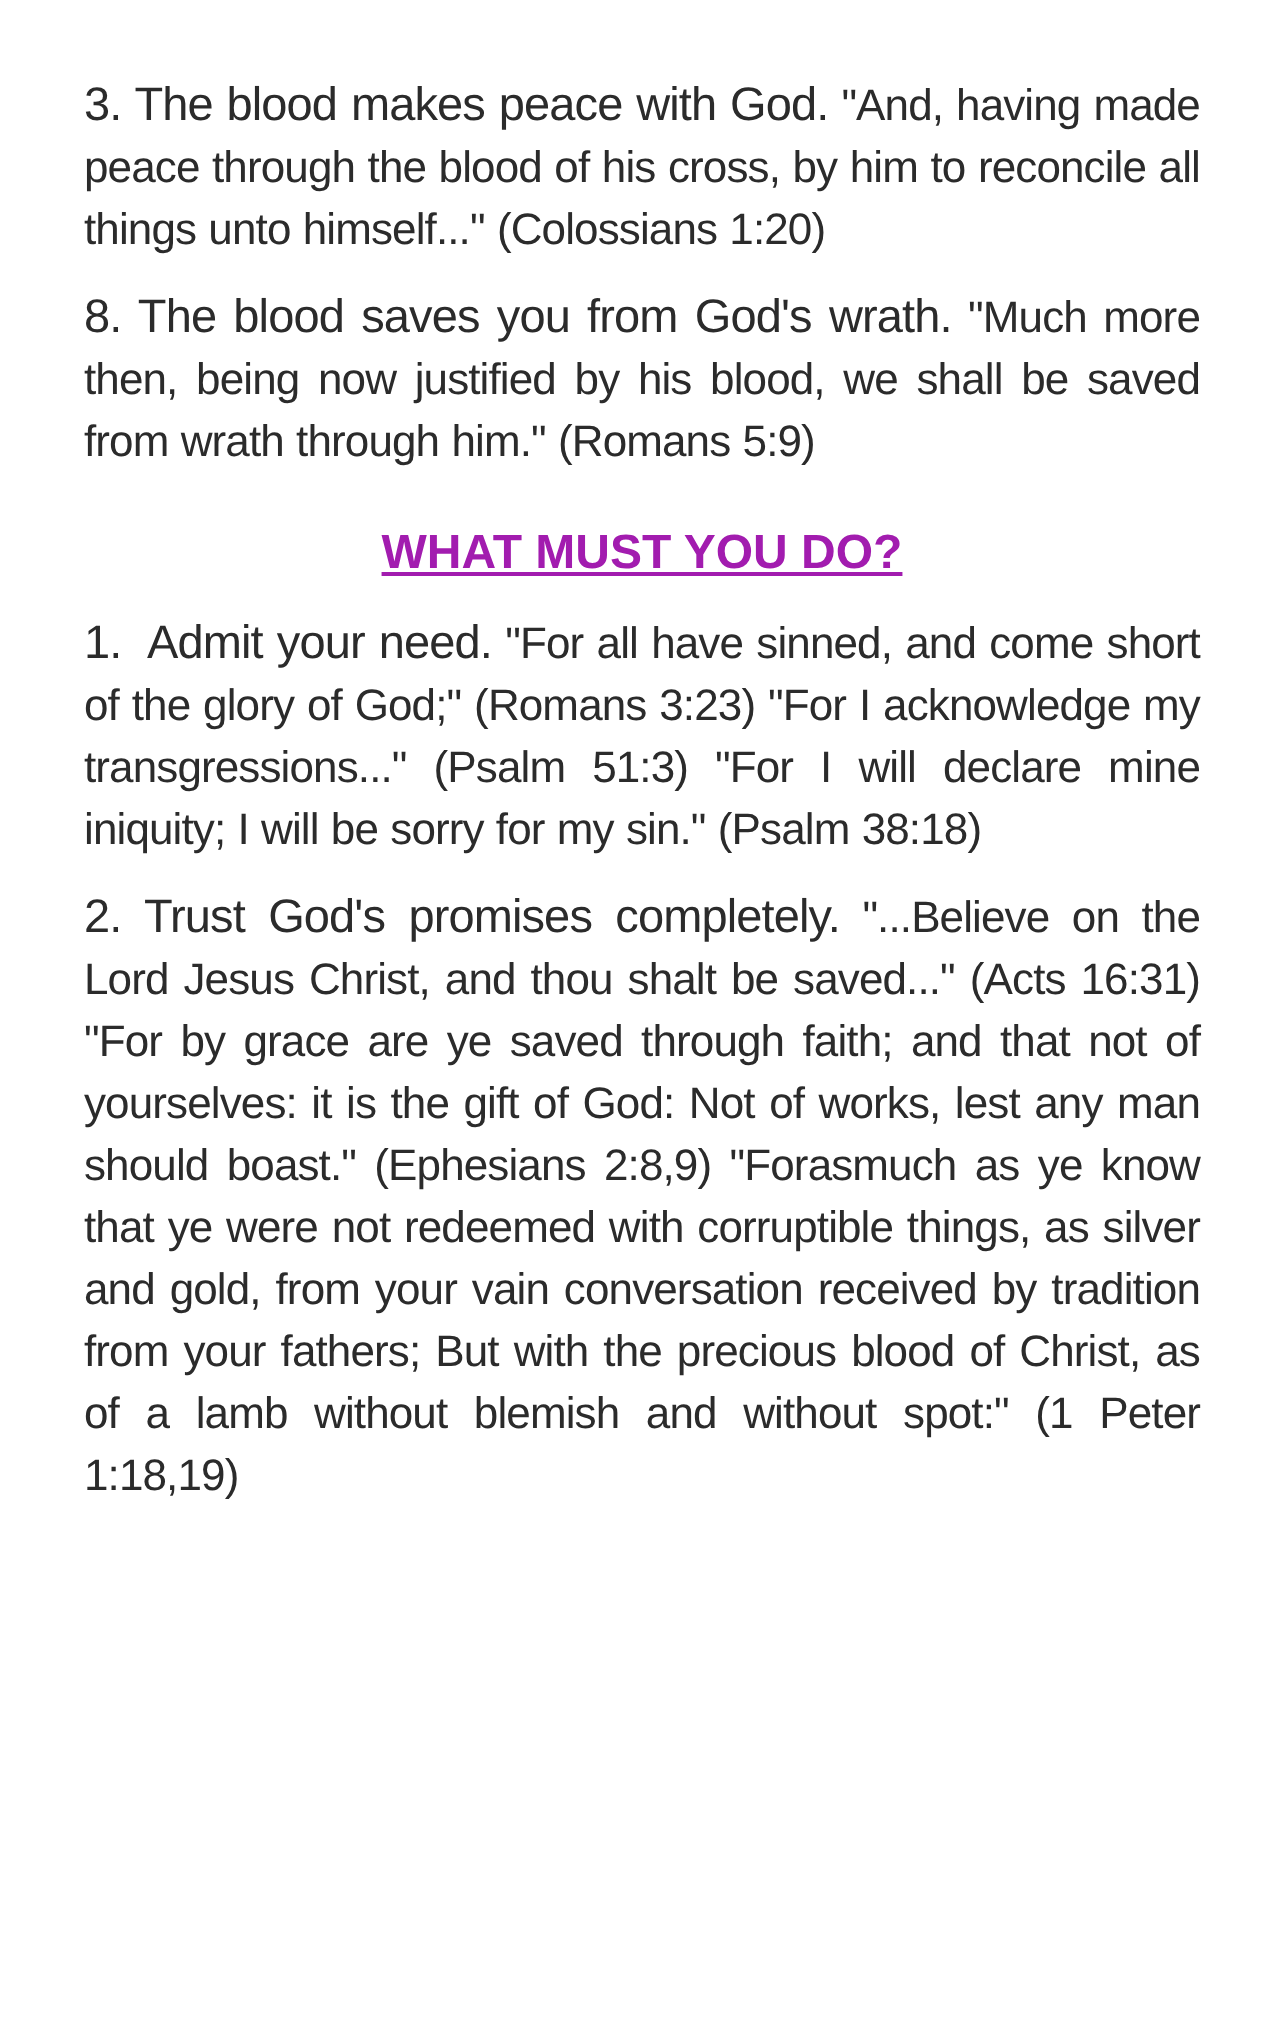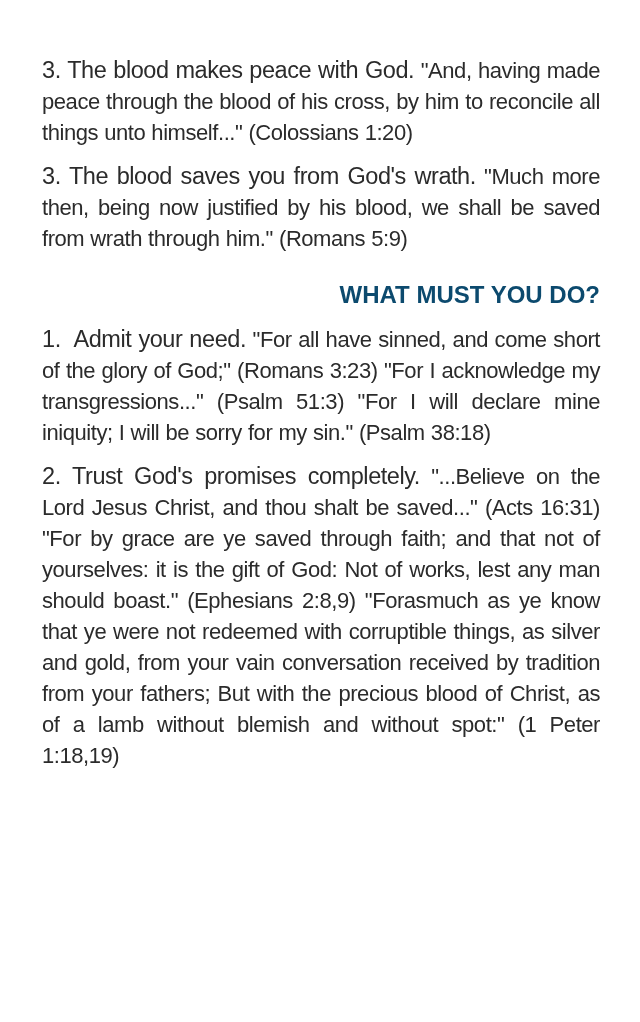--- a/index.html
+++ b/index.html
@@ -6,21 +6,21 @@
   body {
     width: 640px;
     height: 1022px;
     background: #ffffff;
     overflow: hidden;
   }
   .page {
     box-sizing: border-box;
     width: 640px;
     height: 1022px;
-    padding: 55px 40px 0 42px;
+    padding: 37px 40px 0 42px;
     background: #ffffff;
   }
   .text-column {
     width: 100%;
   }
   .point {
     margin: 0 0 13px 0;
     font-family: "Liberation Sans", sans-serif;
     font-size: 22px;
     line-height: 31px;
@@ -32,29 +32,30 @@
   }
   .point .lead {
     font-size: 23.5px;
   }
   .section-heading {
     margin: 25px 0 14px 0;
     font-family: "Liberation Sans", sans-serif;
     font-weight: bold;
     font-size: 24px;
     line-height: 31px;
-    color: #0c4a6e;
-    text-align: right;
+    color: #a21caf;
+    text-align: center;
     letter-spacing: 0;
+    text-decoration: underline;
   }
 </style>
 </head>
 <body>
 
 <div class="page">
   <div class="text-column">
       <p class="point"><span class="lead">3. The blood makes peace with God.</span> <span class="point-body">"And, having made peace through the blood of his cross, by him to reconcile all things unto himself..." (Colossians 1:20)</span></p>
-      <p class="point"><span class="lead">3. The blood saves you from God's wrath.</span> <span class="point-body">"Much more then, being now justified by his blood, we shall be saved from wrath through him." (Romans 5:9)</span></p>
+      <p class="point"><span class="lead">8. The blood saves you from God's wrath.</span> <span class="point-body">"Much more then, being now justified by his blood, we shall be saved from wrath through him." (Romans 5:9)</span></p>
       <h2 class="section-heading">WHAT MUST YOU DO?</h2>
       <p class="point"><span class="lead">1.&nbsp; Admit your need.</span> <span class="point-body">"For all have sinned, and come short of the glory of God;" (Romans 3:23) "For I acknowledge my transgressions..." (Psalm 51:3) "For I will declare mine iniquity; I will be sorry for my sin." (Psalm 38:18)</span></p>
       <p class="point"><span class="lead">2. Trust God's promises completely.</span> <span class="point-body">"...Believe on the Lord Jesus Christ, and thou shalt be saved..." (Acts 16:31) "For by grace are ye saved through faith; and that not of yourselves: it is the gift of God: Not of works, lest any man should boast." (Ephesians 2:8,9) "Forasmuch as ye know that ye were not redeemed with corruptible things, as silver and gold, from your vain conversation received by tradition from your fathers; But with the precious blood of Christ, as of a lamb without blemish and without spot:" (1 Peter 1:18,19)</span></p>
     </div>
 </div>
 
 </body></html>

